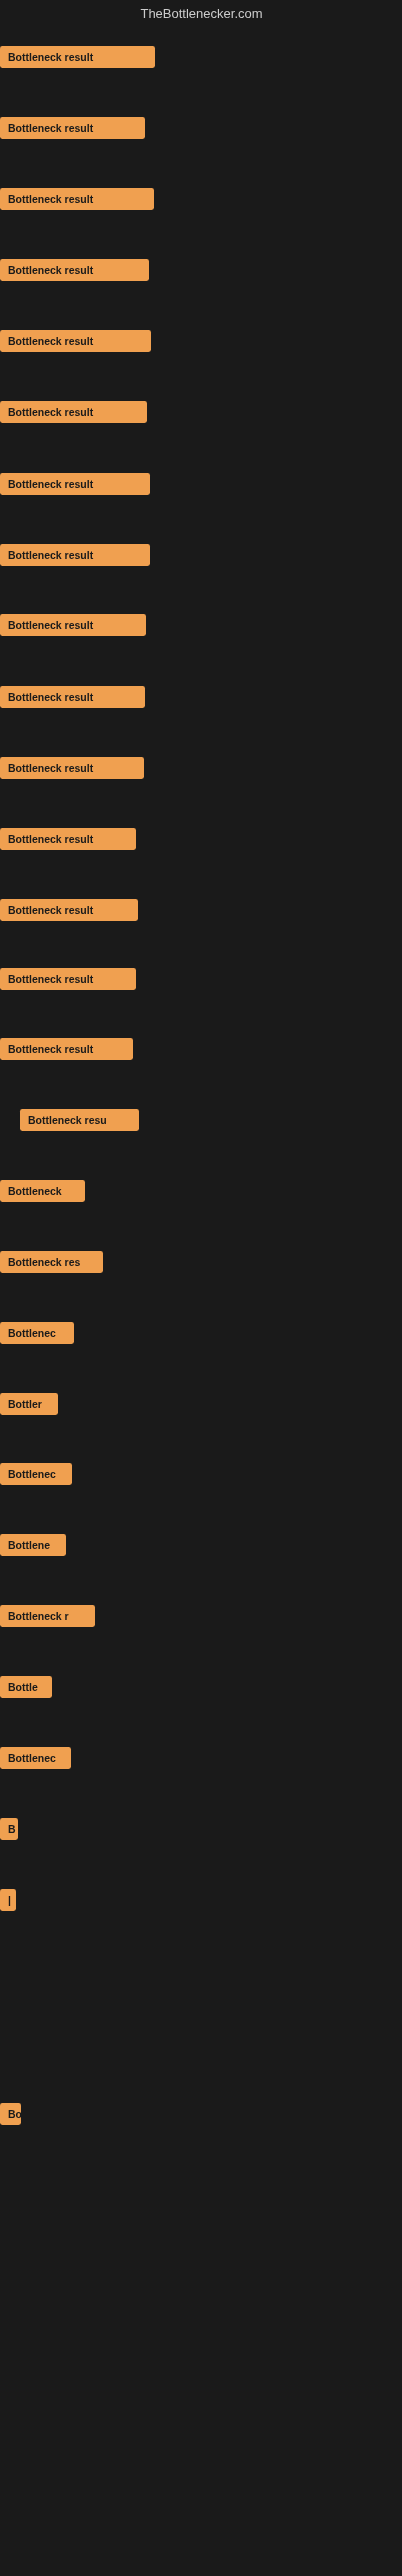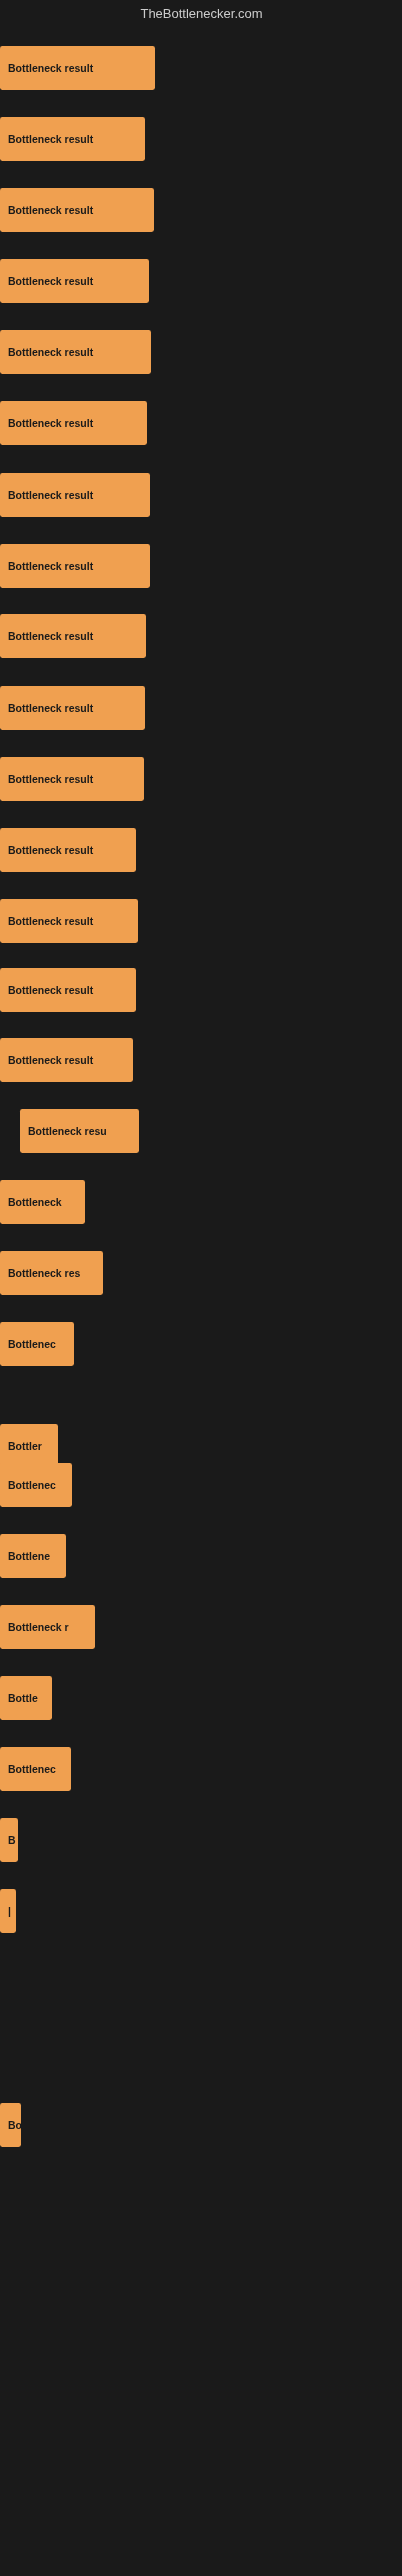--- a/index.html
+++ b/index.html
@@ -24,21 +24,21 @@
       background-color: #1a1a1a;
     }
 
     .bottleneck-item {
       position: absolute;
       left: 0;
       background-color: #f0a050;
       color: #1a1a1a;
       font-size: 10.5px;
       font-weight: bold;
-      padding: 16px 8px;
+      padding: 5px 8px;
       border-radius: 2.4px;
       white-space: nowrap;
       overflow: hidden;
     }
   </style>
 </head>
 <body>
 
 <div class="site-title">TheBottlenecker.com</div>
 
@@ -54,21 +54,21 @@
 <div class="bottleneck-item" style="top: 686px; max-width: 145px; width: 145px;">Bottleneck result</div>
 <div class="bottleneck-item" style="top: 757px; max-width: 144px; width: 144px;">Bottleneck result</div>
 <div class="bottleneck-item" style="top: 828px; max-width: 136px; width: 136px;">Bottleneck result</div>
 <div class="bottleneck-item" style="top: 899px; max-width: 138px; width: 138px;">Bottleneck result</div>
 <div class="bottleneck-item" style="top: 968px; max-width: 136px; width: 136px;">Bottleneck result</div>
 <div class="bottleneck-item" style="top: 1038px; max-width: 133px; width: 133px;">Bottleneck result</div>
 <div class="bottleneck-item" style="top: 1109px; max-width: 119px; width: 119px; margin-left: 20px;">Bottleneck resu</div>
 <div class="bottleneck-item" style="top: 1180px; max-width: 85px; width: 86px;">Bottleneck</div>
 <div class="bottleneck-item" style="top: 1251px; max-width: 113px; width: 103px;">Bottleneck res</div>
 <div class="bottleneck-item" style="top: 1322px; max-width: 74px; width: 74px;">Bottlenec</div>
-<div class="bottleneck-item" style="top: 1424px; max-width: 58px; width: 58px;">Bottler</div>
+<div class="bottleneck-item" style="top: 1393px; max-width: 58px; width: 58px;">Bottler</div>
 <div class="bottleneck-item" style="top: 1463px; max-width: 72px; width: 72px;">Bottlenec</div>
 <div class="bottleneck-item" style="top: 1534px; max-width: 66px; width: 87px;">Bottlene</div>
 <div class="bottleneck-item" style="top: 1605px; max-width: 95px; width: 95px;">Bottleneck r</div>
 <div class="bottleneck-item" style="top: 1676px; max-width: 52px; width: 68px;">Bottle</div>
 <div class="bottleneck-item" style="top: 1747px; max-width: 71px; width: 71px;">Bottlenec</div>
 <div class="bottleneck-item" style="top: 1818px; max-width: 17.7px; width: 17.7px;">B</div>
 <div class="bottleneck-item" style="top: 1889px; max-width: 9.7px; width: 9.7px;">|</div>
 <div class="bottleneck-item" style="top: 2103px; max-width: 21px; width: 21px;">Bo</div>
 
 

